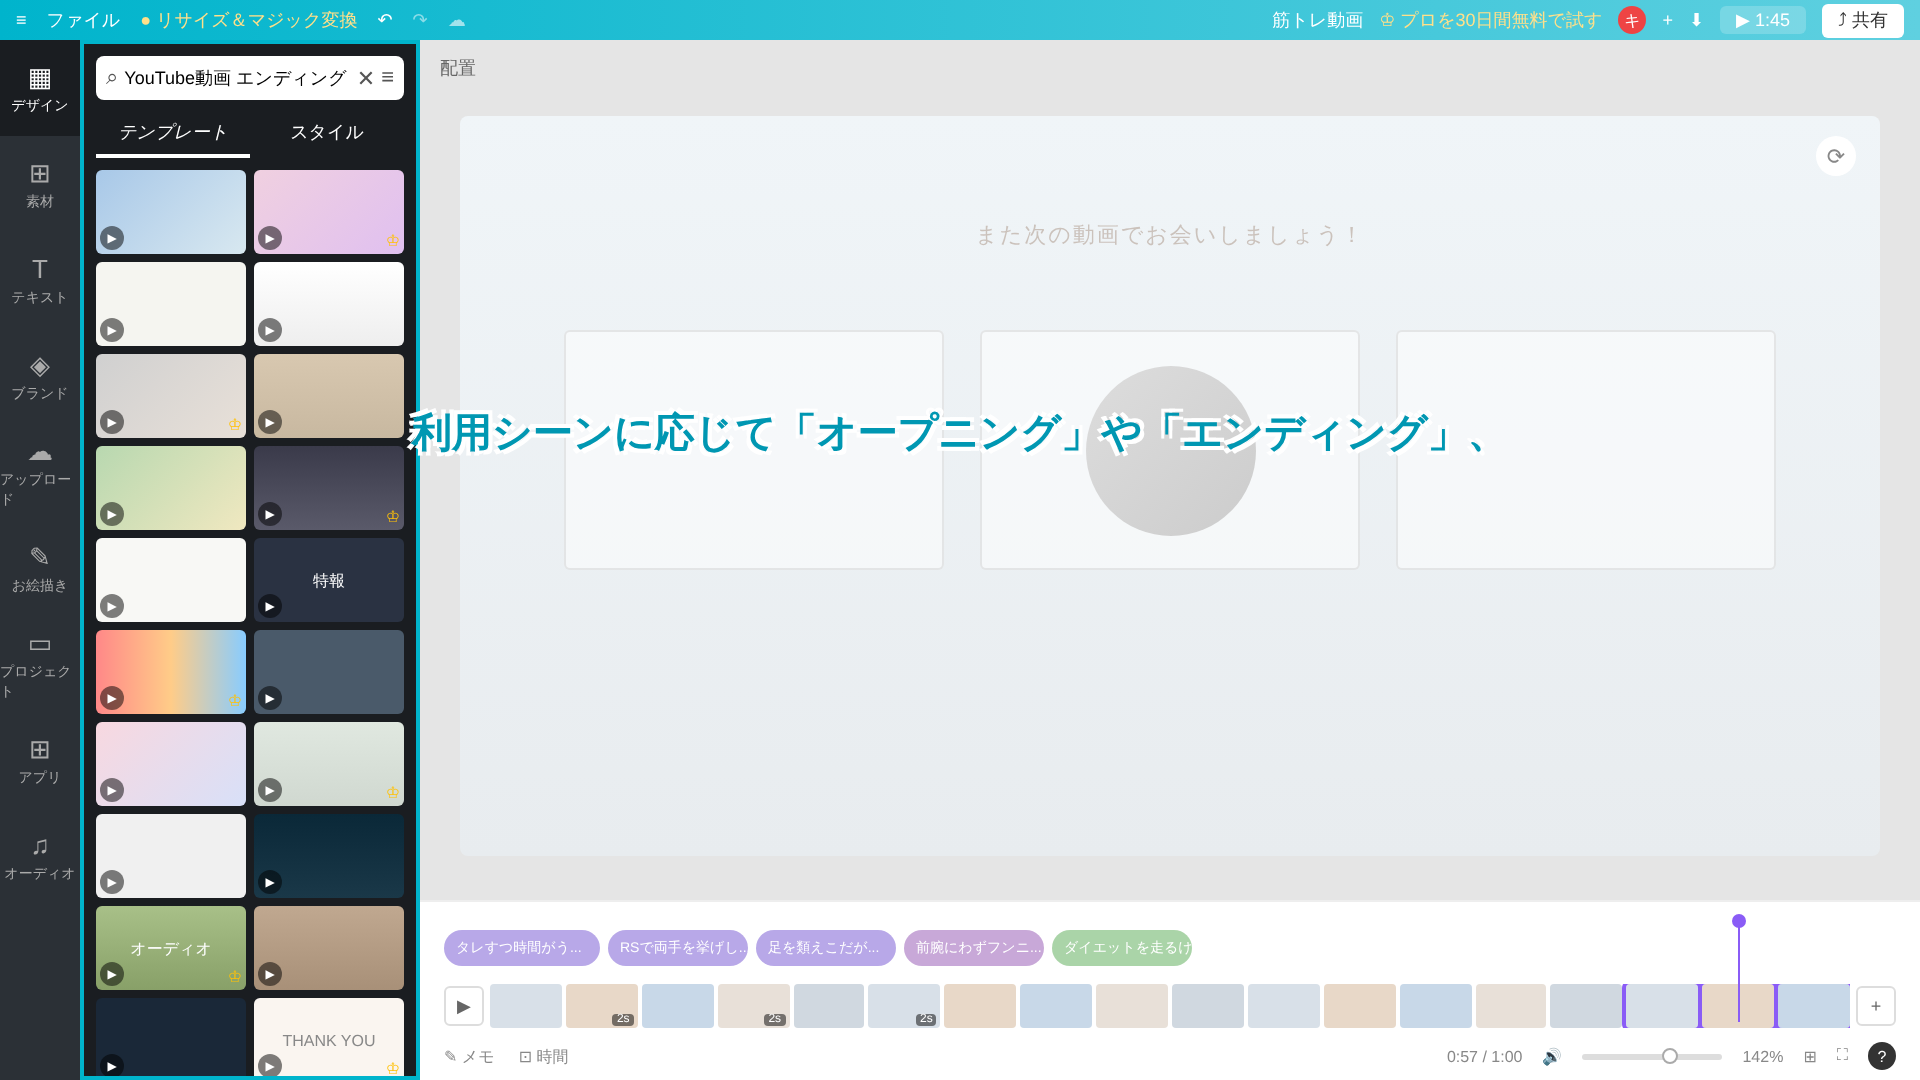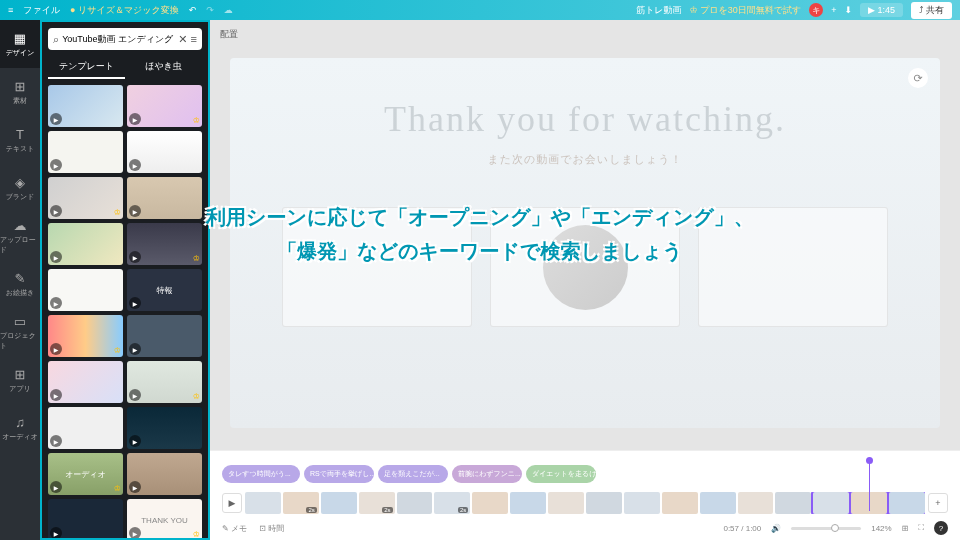--- a/index.html
+++ b/index.html
@@ -18,21 +18,21 @@
 .narrow .it { height: 48px; display: flex; flex-direction: column; align-items: center; justify-content: center; color: #aaa; font-size: 7px; gap: 2px; }
 .narrow .it.active { color: #fff; background: #1a1d21; }
 .narrow .ic { width: 16px; height: 16px; display: flex; align-items: center; justify-content: center; font-size: 13px; }
 
 .panel { width: 170px; background: #1a1d21; border: 2px solid #00b4cc; padding: 6px; overflow: hidden; }
 .search { display: flex; align-items: center; background: #fff; border-radius: 4px; padding: 3px 5px; gap: 3px; height: 22px; }
 .search input { border: none; outline: none; flex: 1; font-size: 9px; min-width: 0; }
 .search .ic { color: #555; font-size: 11px; }
 .tabs { display: flex; margin-top: 6px; font-size: 9px; color: #fff; }
 .tabs .tab { flex: 1; text-align: center; padding: 4px 0; border-bottom: 2px solid transparent; }
-.tabs .tab.active { border-bottom-color: #fff; }
+.tabs .tab.active { border-bottom-color: #fff; font-style: italic; }
 .grid { display: grid; grid-template-columns: 1fr 1fr; gap: 4px; margin-top: 6px; }
 .tmpl { height: 42px; border-radius: 3px; position: relative; overflow: hidden; }
 .tmpl .play { position: absolute; bottom: 2px; left: 2px; width: 12px; height: 12px; background: rgba(0,0,0,0.5); border-radius: 50%; display: flex; align-items: center; justify-content: center; color: #fff; font-size: 6px; }
 .tmpl .crown { position: absolute; bottom: 2px; right: 2px; color: #ffc107; font-size: 8px; }
 
 .canvas-area { flex: 1; position: relative; background: #e5e5e5; }
 .toolbar { height: 28px; display: flex; align-items: center; padding: 0 10px; font-size: 9px; color: #666; gap: 10px; }
 .canvas { margin: 10px 20px 0; background: linear-gradient(180deg, #f0f5f8, #e8ecef); border-radius: 4px; height: 370px; padding: 40px 30px 20px; position: relative; }
 .refresh { position: absolute; top: 10px; right: 12px; width: 20px; height: 20px; border-radius: 50%; background: #fff; display: flex; align-items: center; justify-content: center; font-size: 11px; color: #888; }
 .canvas h1 { font-size: 36px; color: rgba(100,110,120,0.25); font-weight: 300; text-align: center; letter-spacing: 2px; font-family: serif; }
@@ -131,21 +131,21 @@
 
   <div class="panel">
     <div class="search">
       <span class="ic">⌕</span>
       <input value="YouTube動画 エンディング" style="">
       <span class="ic">✕</span>
       <span class="ic">≡</span>
     </div>
     <div class="tabs">
       <div class="tab active">テンプレート</div>
-      <div class="tab">ほやき虫</div>
+      <div class="tab">スタイル</div>
     </div>
     <div class="grid" id="grid">
         <div class="tmpl" style="background: linear-gradient(135deg, rgb(168, 200, 232), rgb(216, 232, 240));">
           <div class="play">▶</div>
         </div>
         <div class="tmpl" style="background: linear-gradient(135deg, rgb(240, 208, 224), rgb(224, 192, 240));">
           <div class="play">▶</div>
           <div class="crown">♔</div>
         </div>
         <div class="tmpl" style="background: rgb(245, 245, 240);">
@@ -213,21 +213,20 @@
         </div>
       </div>
   </div>
 
   <div class="canvas-area">
     <div class="toolbar">
       <span>配置</span>
     </div>
     <div class="canvas">
       <div class="refresh">⟳</div>
-      <h1>Thank you for watching.</h1>
       <div class="sub">また次の動画でお会いしましょう！</div>
       <div class="cards">
         <div class="card"></div>
         <div class="card mid">
             <div class="circ"></div>
           </div>
         <div class="card"></div>
       </div>
     </div>
 
@@ -284,14 +283,13 @@
           <span>⛶</span>
           <span style="background:#333;color:#fff;border-radius:50%;width:14px;height:14px;display:inline-flex;align-items:center;justify-content:center">?</span>
         </div>
       </div>
     </div>
   </div>
 </div>
 
 <div class="overlay">
   <div>利用シーンに応じて「オープニング」や「エンディング」、</div>
-  <div>「爆発」などのキーワードで検索しましょう</div>
 </div>
 
 </body></html>

